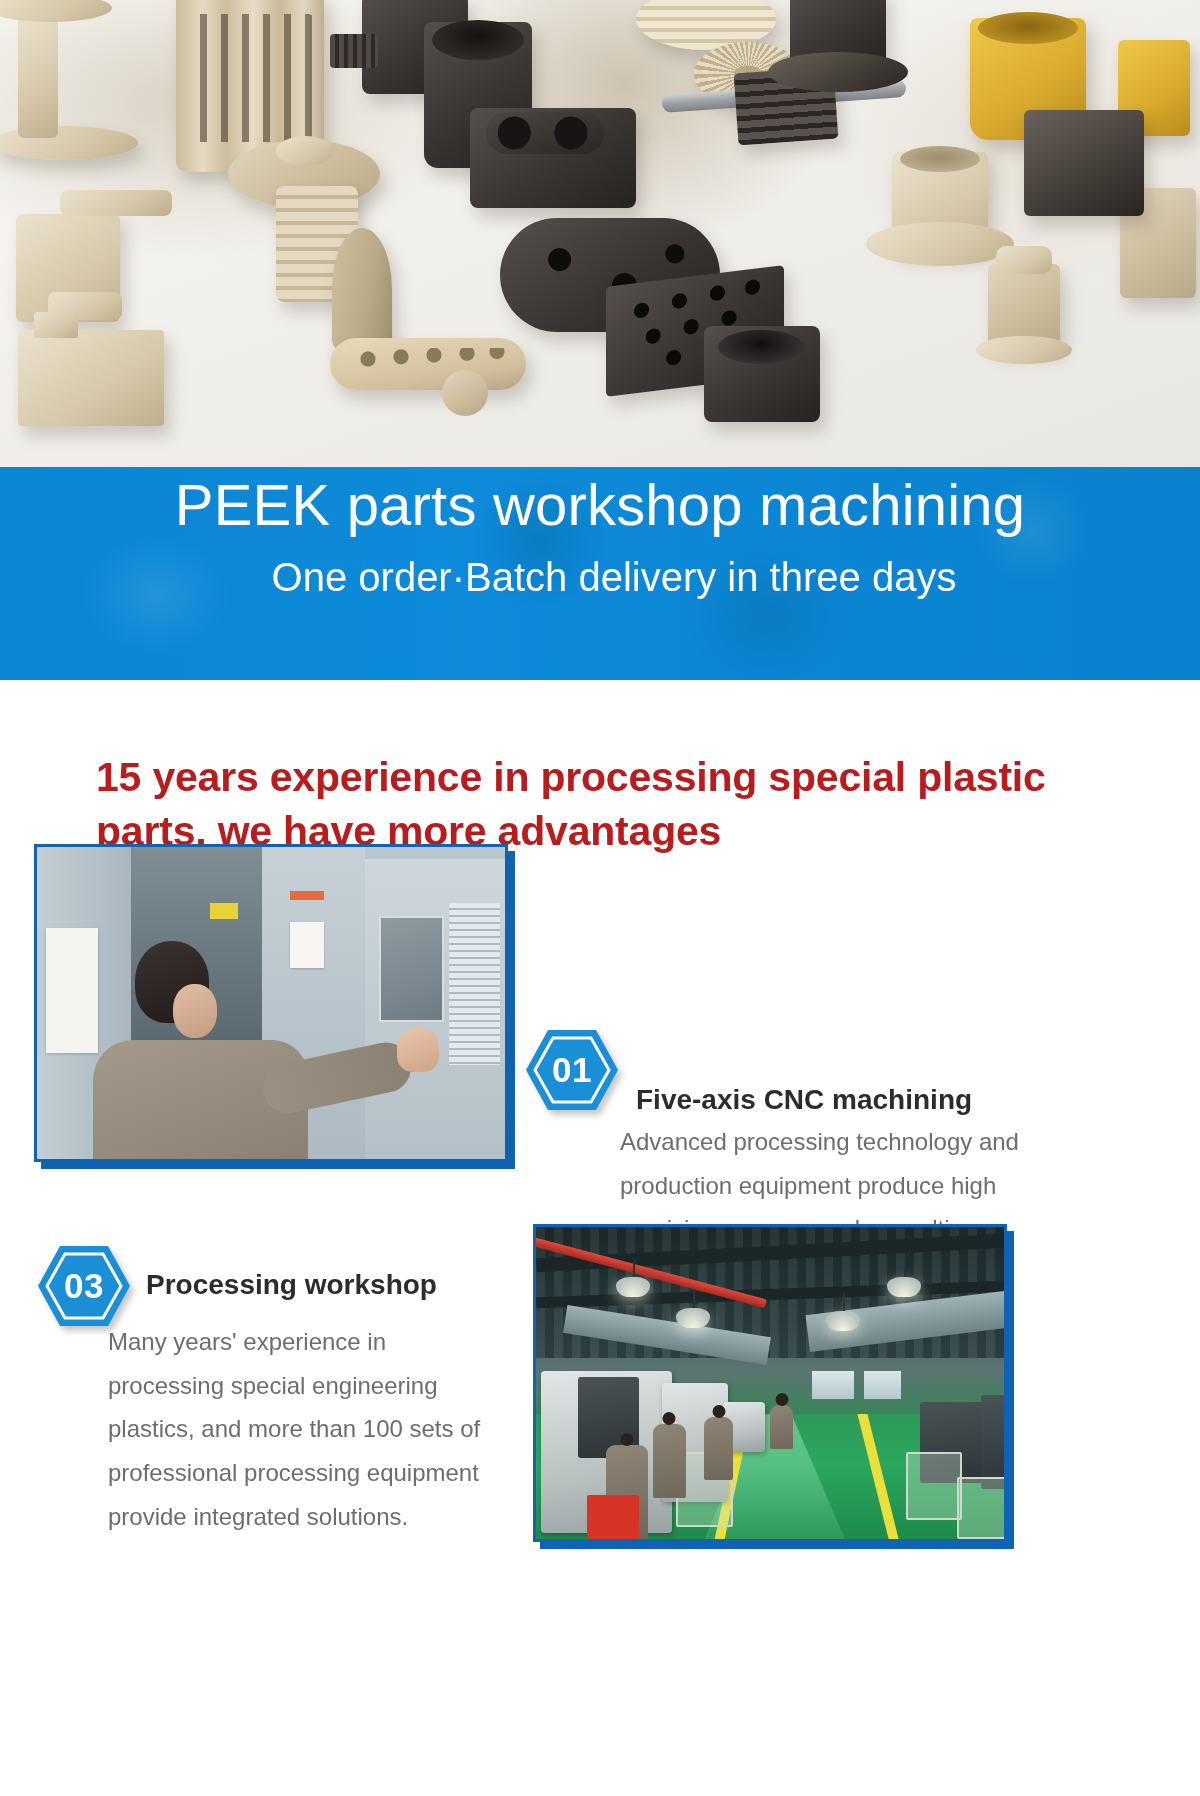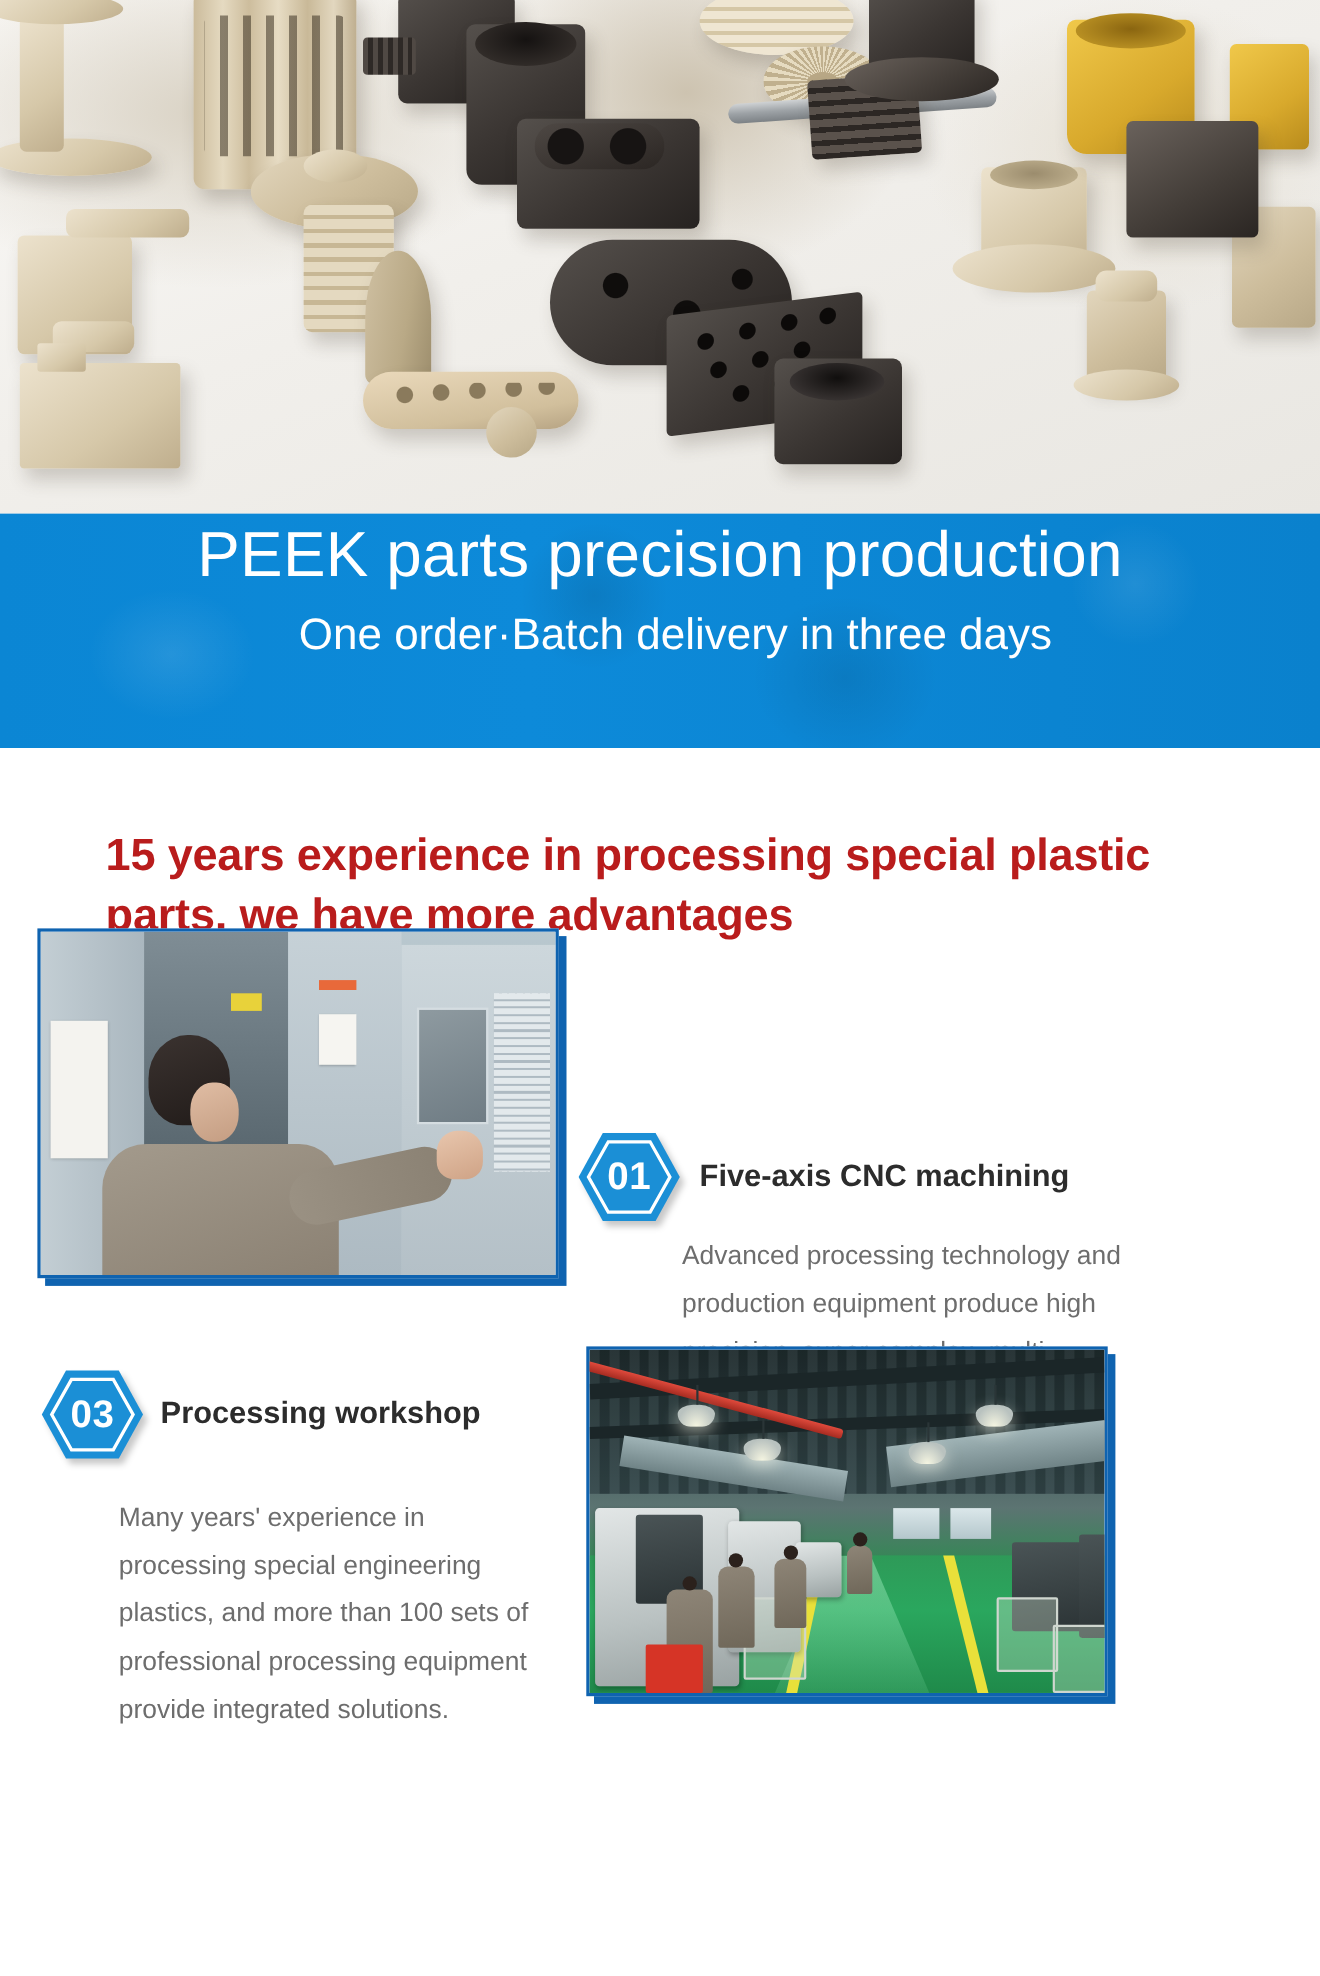--- a/index.html
+++ b/index.html
@@ -317,21 +317,21 @@
 
     <div class="part p-dark shadow-soft" style="left:704px;top:326px;width:116px;height:96px;border-radius:8px;"></div>
     <div class="part" style="left:718px;top:330px;width:86px;height:34px;border-radius:50%;
                 background:radial-gradient(ellipse at 50% 40%,#100e0d 0%,#474140 100%);"></div>
 
     <div class="part p-dk2 shadow-soft" style="left:1024px;top:110px;width:120px;height:106px;border-radius:6px;"></div>
   </div>
 
   <div class="banner">
     <div class="ghost"></div>
-    <div class="banner-title">PEEK parts precision production</div>
+    <div class="banner-title">PEEK parts workshop machining</div>
     <div class="banner-sub">One order·Batch delivery in three days</div>
   </div>
 
   <div class="headline">15 years experience in processing special plastic parts, we have more advantages</div>
 
   <div class="photo-frame" id="photo-cnc">
     <div class="photo-inner">
       <div class="cnc-bg"></div>
       <div class="cnc-cab-left"></div>
       <div class="cnc-door"></div>
@@ -354,21 +354,21 @@
   </div>
 
   <div class="hexbadge" id="badge-01" style="left:524px;top:1028px;">
     <svg viewBox="0 0 96 84" xmlns="http://www.w3.org/2000/svg" aria-hidden="true">
       <polygon points="24,2 72,2 94,42 72,82 24,82 2,42" fill="#1b8fd6"></polygon>
       <polygon points="29,10 67,10 85,42 67,74 29,74 11,42" fill="none" stroke="#ffffff" stroke-width="3"></polygon>
     </svg>
     <div class="hex-num">01</div>
   </div>
 
-  <div class="feat-title" style="left:636px;top:1053px;">Five-axis CNC machining</div>
+  <div class="feat-title" style="left:636px;top:1084px;">Five-axis CNC machining</div>
 
   <div class="feat-body" style="left:620px;top:1120px;width:412px;">Advanced processing technology and production equipment produce high precision, super complex, multi-specification PEEK and other special plastic parts.</div>
 
   <div class="photo-frame" id="photo-shop">
     <div class="photo-inner">
       <div class="shop-bg"></div>
       <div class="shop-ceiling"></div>
       <div class="shop-beam" style="left:0;top:6%;width:100%;height:14px;transform:rotate(-3deg);"></div>
       <div class="shop-beam" style="left:0;top:20%;width:100%;height:11px;transform:rotate(-2deg);"></div>
       <div class="shop-pipe" style="left:-2%;top:13%;width:52%;height:9px;transform:rotate(15deg);"></div>
@@ -404,15 +404,15 @@
   <div class="hexbadge" id="badge-02" style="left:36px;top:1244px;">
     <svg viewBox="0 0 96 84" xmlns="http://www.w3.org/2000/svg" aria-hidden="true">
       <polygon points="24,2 72,2 94,42 72,82 24,82 2,42" fill="#1b8fd6"></polygon>
       <polygon points="29,10 67,10 85,42 67,74 29,74 11,42" fill="none" stroke="#ffffff" stroke-width="3"></polygon>
     </svg>
     <div class="hex-num">03</div>
   </div>
 
   <div class="feat-title" style="left:146px;top:1269px;">Processing workshop</div>
 
-  <div class="feat-body" style="left:108px;top:1320px;width:400px;margin-top:38px;">Many years' experience in processing special engineering plastics, and more than 100 sets of professional processing equipment provide integrated solutions.</div>
+  <div class="feat-body" style="left:108px;top:1320px;width:400px;">Many years' experience in processing special engineering plastics, and more than 100 sets of professional processing equipment provide integrated solutions.</div>
 
 </div>
 
 </body></html>

